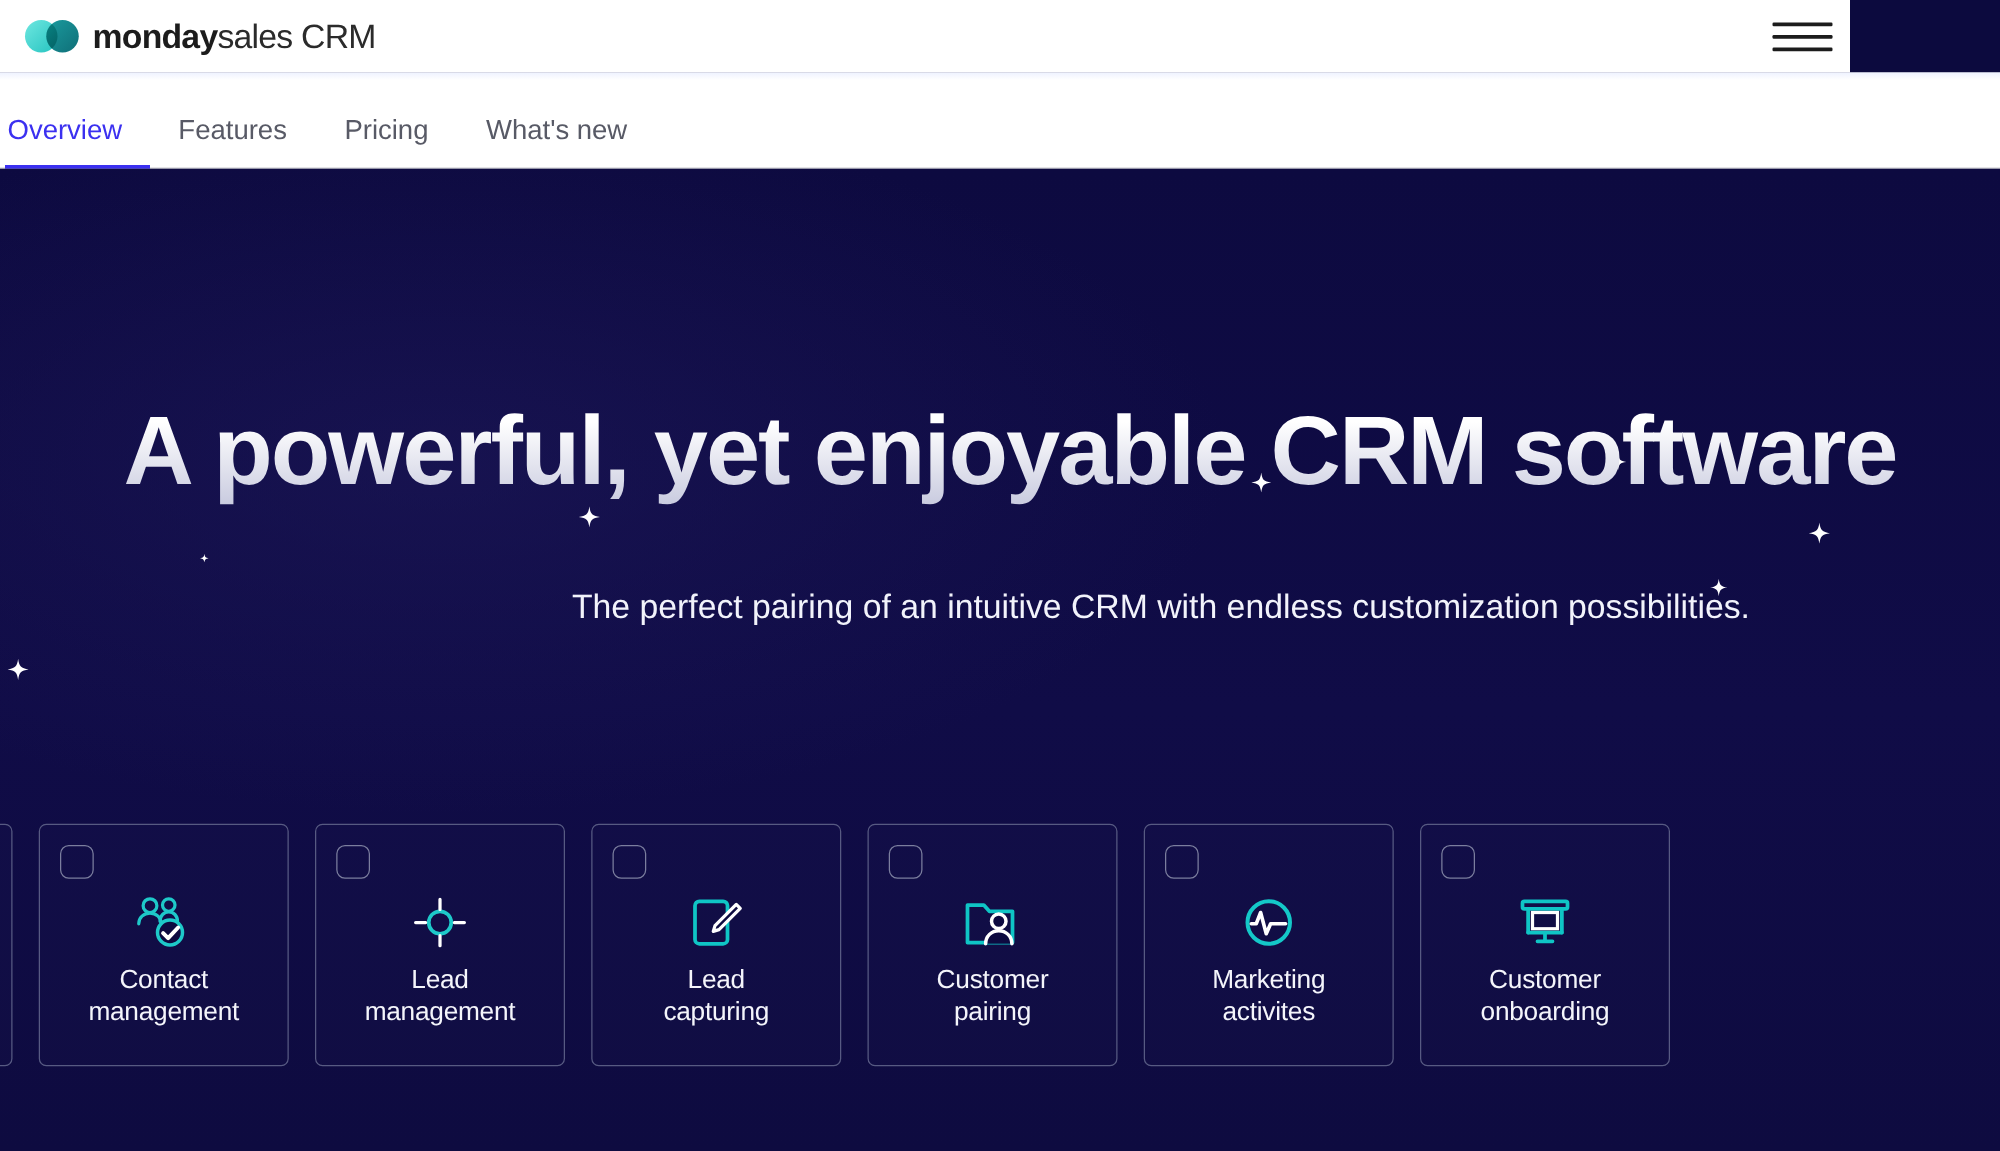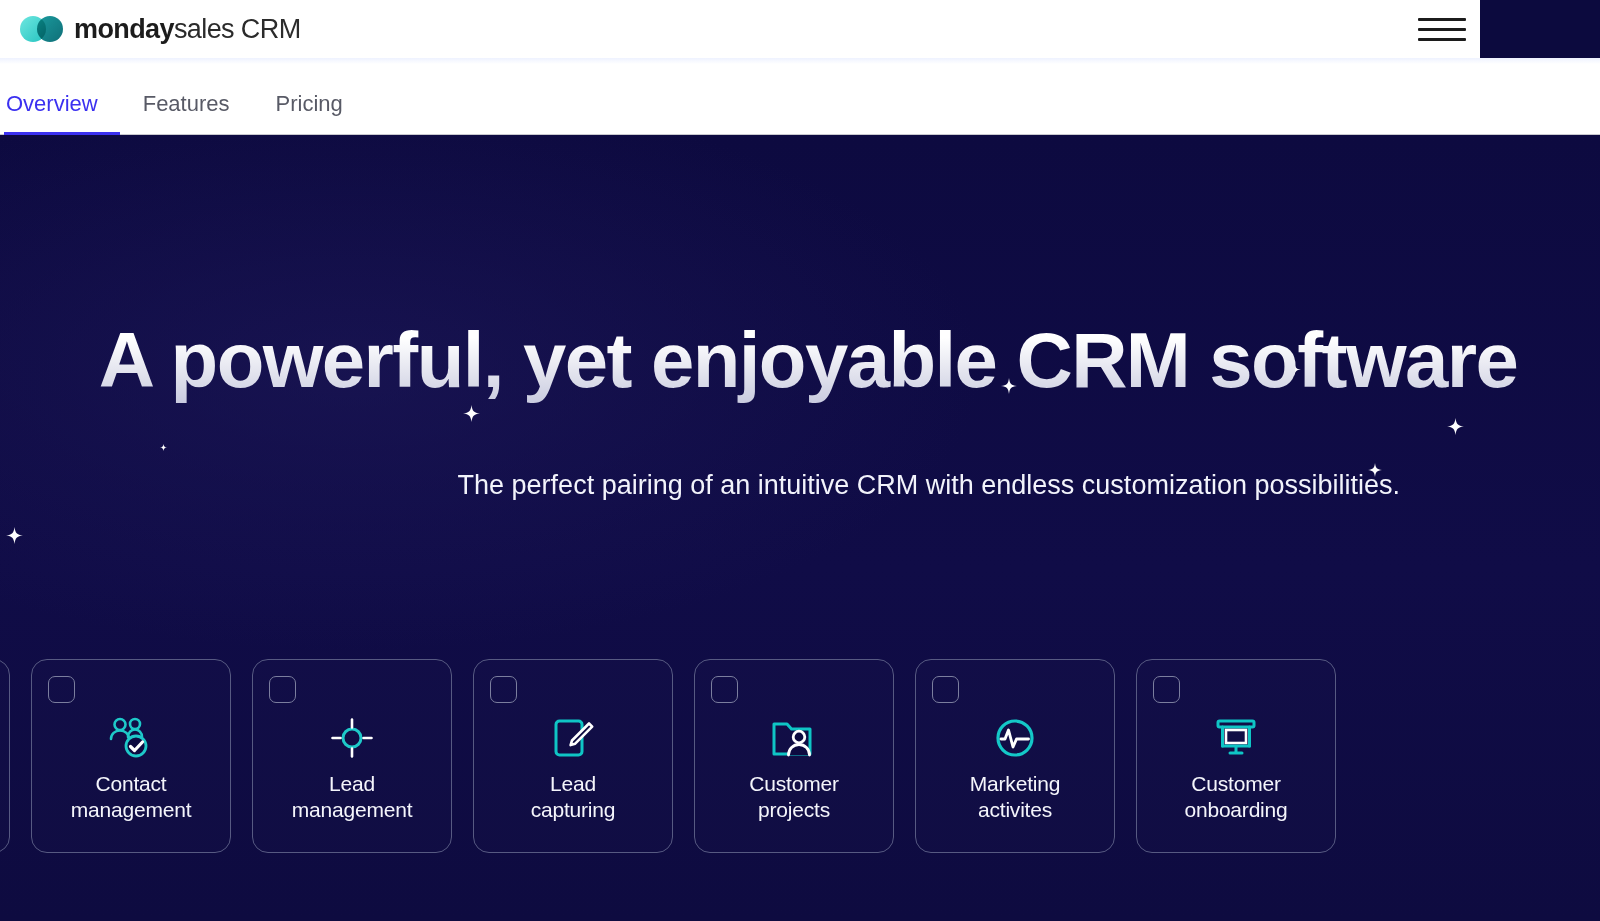--- a/index.html
+++ b/index.html
@@ -72,21 +72,21 @@
     text-align:right; color:#f2f3fb; font-size:27px; line-height:1.92;
     font-weight:400;
   }
 
   
   .cards{
     position:absolute; top:524px; left:-190px; display:flex; gap:21px;
   }
   .card{
     position:relative; width:200px; height:194px; flex:0 0 200px;
-    border:1px solid #575a82; border-radius:16px;
+    border:1px solid #575a82; border-radius:6px;
     background:rgba(255,255,255,0.012);
     display:flex; flex-direction:column; align-items:center; cursor:pointer;
   }
   .cb{
     position:absolute; top:16px; left:16px; width:27px; height:27px;
     border:1.5px solid #7b7e9e; border-radius:7px; background:transparent; cursor:pointer;
   }
   .card-icon{ margin-top:55px; height:46px; display:flex; align-items:center; justify-content:center; }
   .card-label{
     margin-top:10px; text-align:center; color:#f4f5fb; font-size:21px; line-height:1.22;
@@ -111,20 +111,21 @@
       <span></span>
       <span></span>
   </div>
 </div>
 
 <div class="navbar">
   <div class="tabs">
     <div class="tab active"><span>Overview</span></div>
     <div class="tab"><span>Features</span></div>
     <div class="tab"><span>Pricing</span></div>
+    <div class="tab"><span>What's new</span></div>
   </div>
 </div>
 
 <div class="hero">
 
   <div id="sparkle-layer">
       <div class="star" style="left: 6px; top: 392px; width: 17px; height: 17px;"><svg width="17" height="17" viewBox="0 0 20 20">
           <path d="M10 0 C11 7.4 12.6 9 20 10 C12.6 11 11 12.6 10 20 C9 12.6 7.4 11 0 10 C7.4 9 9 7.4 10 0 Z" fill="#ffffff"></path>
         </svg></div>
       <div class="star" style="left: 463px; top: 270px; width: 17px; height: 17px;"><svg width="17" height="17" viewBox="0 0 20 20">
@@ -211,21 +212,21 @@
       <div class="card-icon">
         <svg width="48" height="44" viewBox="0 0 48 44">
           <path d="M4 38V8h13l4.5 5H40v25z" fill="none" stroke="#0fc5c5" stroke-width="3" stroke-linejoin="round"></path>
           <circle cx="29" cy="21" r="6" fill="#0d0a40"></circle>
           <circle cx="29" cy="21" r="5.8" fill="none" stroke="#ffffff" stroke-width="2.8"></circle>
           <path d="M18.5 39c0-6 4.7-10.5 10.5-10.5S39.5 33 39.5 39" fill="#0d0a40" stroke="#ffffff" stroke-width="2.8" stroke-linecap="round"></path>
         </svg>
       </div>
       <div class="card-label">
         <div>Customer</div>
-        <div>projects</div>
+        <div>pairing</div>
       </div>
     </div>
 
     <div class="card">
       <div class="cb"></div>
       <div class="card-icon">
         <svg width="46" height="44" viewBox="0 0 46 44">
           <circle cx="23" cy="22" r="17" fill="none" stroke="#14c8c8" stroke-width="3.2"></circle>
           <path d="M9 23h4l3.5-9 4.5 17 3.5-8h12" fill="none" stroke="#ffffff" stroke-width="2.9" stroke-linecap="round" stroke-linejoin="round"></path>
         </svg>

